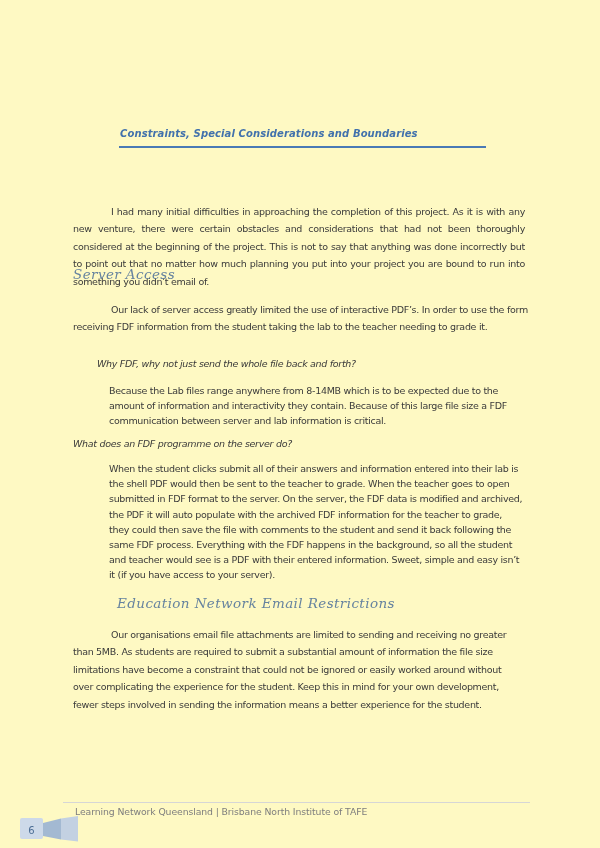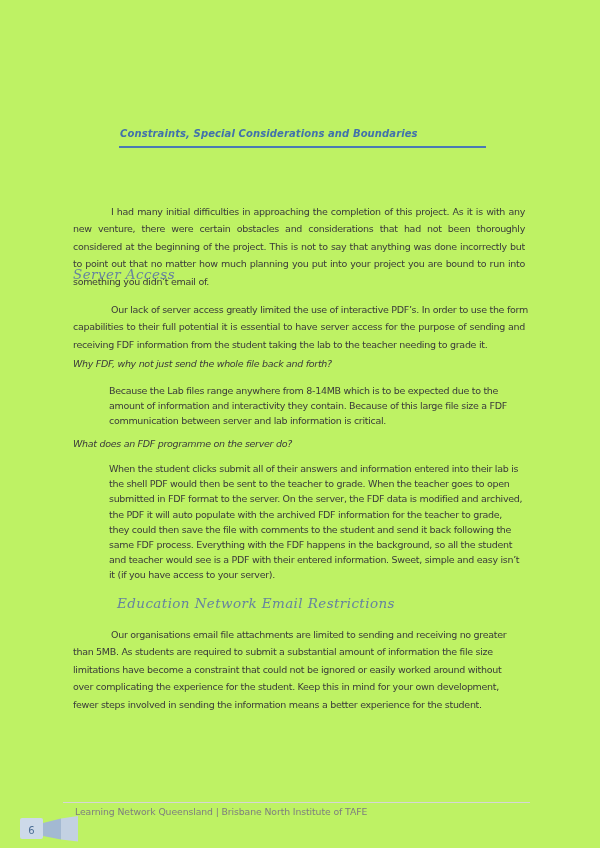--- a/index.html
+++ b/index.html
@@ -2,21 +2,21 @@
 <html><head>
 <meta charset="utf-8">
 <title>Document Page</title>
 <style>
   * { margin: 0; padding: 0; box-sizing: border-box; }
   html, body { background: #ffffff; }
   .page {
     position: relative;
     width: 600px;
     height: 848px;
-    background: #bef264;
+    background: #fef9c3;
     font-family: "DejaVu Sans", "Liberation Sans", sans-serif;
     color: #3a3a3a;
     overflow: hidden;
   }
   .abs { position: absolute; }
 
   
   .doc-header-title {
     left: 120px; top: 128px;
     font-size: 10px;
@@ -48,21 +48,21 @@
   #a2 { top: 461px; }
 
   .question {
     left: 73px;
     font-size: 9.5px;
     font-style: italic;
     letter-spacing: -0.3px;
     white-space: nowrap;
     color: #3a3a3a;
   }
-  #q1 { top: 358px; }
+  #q1 { top: 358px; margin-left: 24px; }
   #q2 { top: 438px; }
 
   
   .h-serif {
     font-family: "DejaVu Serif", "Liberation Serif", serif;
     font-style: italic;
     color: #66839f;
     font-size: 13.5px;
     letter-spacing: 0.4px;
     white-space: nowrap;
@@ -99,21 +99,20 @@
       <div class="pline">new venture, there were certain obstacles and considerations that had not been thoroughly</div>
       <div class="pline">considered at the beginning of the project. This is not to say that anything was done incorrectly but</div>
       <div class="pline">to point out that no matter how much planning you put into your project you are bound to run into</div>
       <div class="pline last">something you didn’t email of.</div>
     </div>
 
   <div id="h-server" class="abs h-serif">Server Access</div>
 
   <div id="p-server" class="abs para just indent">
       <div class="pline first">Our lack of server access greatly limited the use of interactive PDF’s. In order to use the form</div>
-      <div class="pline">capabilities to their full potential it is essential to have server access for the purpose of sending and</div>
       <div class="pline last">receiving FDF information from the student taking the lab to the teacher needing to grade it.</div>
     </div>
 
   <div id="q1" class="abs question">Why FDF, why not just send the whole file back and forth?</div>
 
   <div id="a1" class="abs para answer">
       <div class="pline first">Because the Lab files range anywhere from 8-14MB which is to be expected due to the</div>
       <div class="pline">amount of information and interactivity they contain. Because of this large file size a FDF</div>
       <div class="pline last">communication between server and lab information is critical.</div>
     </div>

